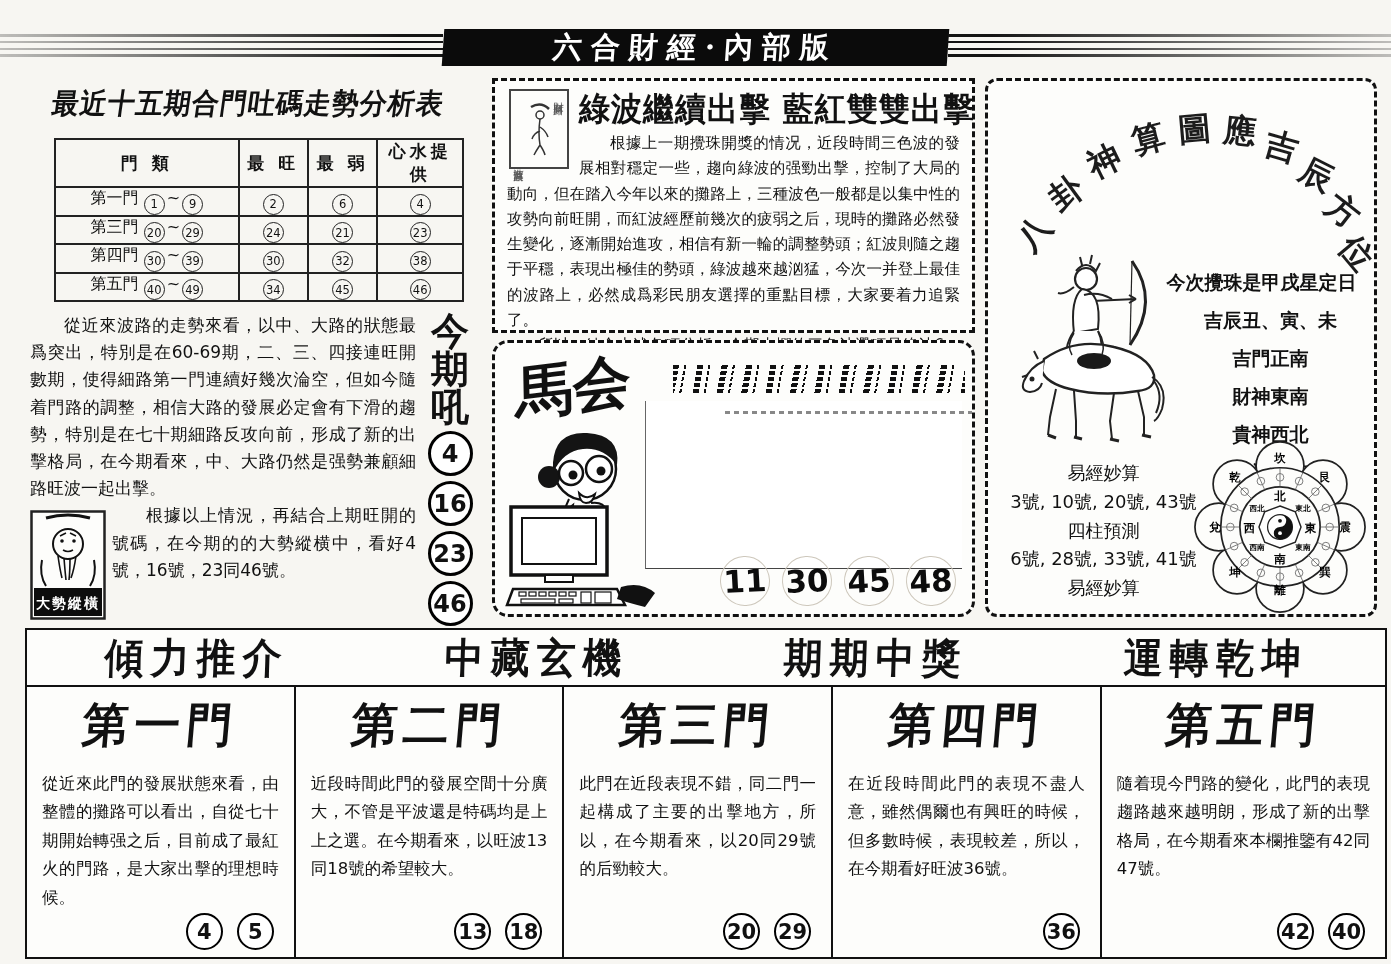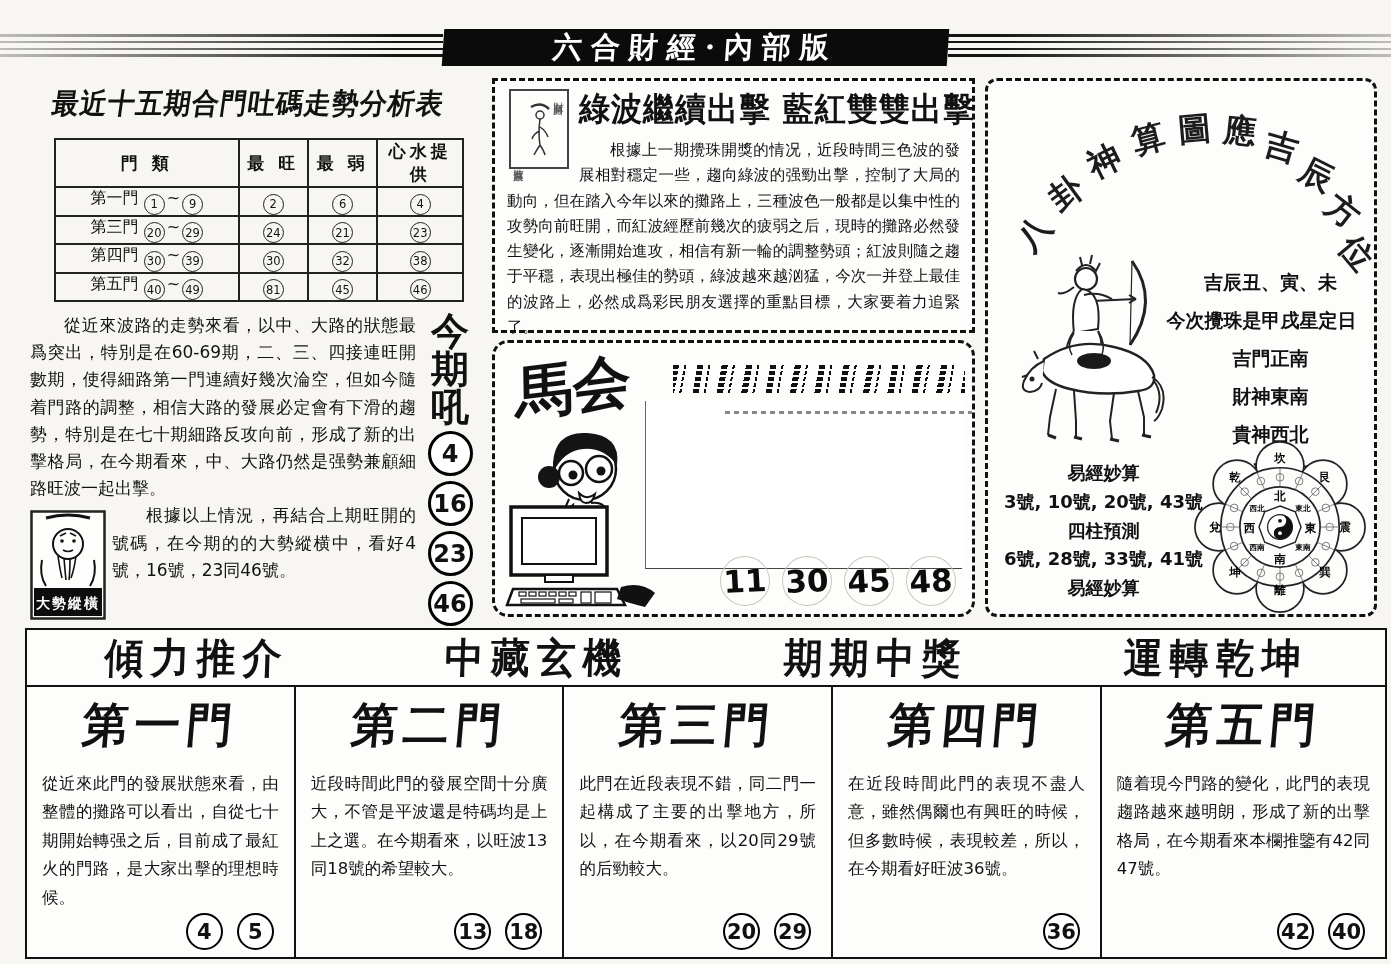--- a/index.html
+++ b/index.html
@@ -39,21 +39,21 @@
   .c44 { display:flex; width:45px; height:45px; border:3.5px solid #000; border-radius:50%;
     align-items:center; justify-content:center; font-size:24px; font-weight:bold; margin-top:5px; background:#fff; }
 
   
   #wave-box { position:absolute; left:492px; top:78px; width:483px; height:255px; border:3px dashed #111; background:#fdfdfb; padding:6px 12px 4px; }
   #seal { float:left; width:60px; height:80px; border:2px solid #444; position:relative; margin:2px 10px 2px 2px; background:#fdfdfb; }
   .seal-col { position:absolute; writing-mode:vertical-rl; font-size:10.5px; color:#555; letter-spacing:1px; }
   .seal-col.r { right:1px; top:3px; }
   .seal-col.l { left:1px; bottom:3px; }
   .wave-title { text-align:center; font-size:31px; font-weight:900; letter-spacing:1px; transform:scaleY(1.05); margin-top:2px; white-space:nowrap; }
-  .wave-body { margin-top:7px; font-size:15.5px; line-height:1.63; text-align:justify; }
+  .wave-body { font-size:15.5px; line-height:1.63; text-align:justify; }
   .wave-body p { text-indent:2em; }
 
   #mascot-box { position:absolute; left:492px; top:340px; width:483px; height:277px; border:3px dashed #111; border-radius:16px; background:#fdfdfb; overflow:hidden; }
   .callig { position:absolute; left:20px; top:6px; font-size:58px; font-weight:900;
     font-family:"DejaVu Serif","Liberation Serif",serif; transform:rotate(-7deg) skewX(-6deg); letter-spacing:0px; }
   .noise-band { position:absolute; left:178px; top:22px; width:292px; height:30px;
     background:repeating-linear-gradient(100deg,#111 0 6px,transparent 6px 11px,#111 11px 13px,transparent 13px 24px);
     -webkit-mask-image:repeating-linear-gradient(to bottom,#000 0 4px,transparent 4px 6px);
     mask-image:repeating-linear-gradient(to bottom,#000 0 4px,transparent 4px 6px); }
   .white-panel { position:absolute; left:150px; top:58px; right:10px; height:168px; background:#fff;
@@ -62,21 +62,21 @@
     background:repeating-linear-gradient(to right,#888 0 5px,transparent 5px 9px); }
   .lucky-row { position:absolute; right:16px; bottom:8px; display:flex; gap:12px; }
   .lucky { width:50px; height:50px; border:1.5px solid #cdc7bb; border-radius:50%; display:flex; align-items:center; justify-content:center;
     font-size:31px; font-weight:bold; transform:rotate(-3deg); color:#0c0c0c; }
   #cartoon { position:absolute; left:8px; top:68px; }
 
   
   #bagua-box { position:absolute; left:985px; top:78px; width:392px; height:539px; border:3px dashed #111; border-radius:12px; background:#fdfdfb; }
   .arc-char { position:absolute; font-size:33px; font-weight:bold; font-family:"DejaVu Serif","Liberation Serif",serif; color:#1c1c1c; }
   .fortune { position:absolute; left:180px; top:182px; width:205px; text-align:center; font-size:19px; font-weight:bold; line-height:2.0; }
-  .oracle { position:absolute; left:8px; top:378px; width:215px; text-align:center; font-size:18px; font-weight:bold; line-height:1.6; }
+  .oracle { position:absolute; left:8px; top:378px; width:215px; text-align:center; font-size:18px; font-weight:normal; line-height:1.6; }
   #horse { position:absolute; left:16px; top:158px; }
   #compass { position:absolute; right:8px; top:360px; }
 
   
   #bottom { position:absolute; left:25px; top:628px; width:1362px; height:331px; border:2.5px solid #111; background:#fdfdfb; }
   .banner { height:57px; border-bottom:2.5px solid #111; display:grid; grid-template-columns:1fr 1fr 1fr 1fr; align-items:center; }
   .banner-item { text-align:center; font-size:39px; font-weight:900; letter-spacing:7px; transform:scaleY(1.05) skewX(-2deg);
     font-family:"DejaVu Serif","Liberation Serif",serif; white-space:nowrap; }
   .cols { display:flex; height:271px; }
   .bcol { flex:1; border-right:2.5px solid #111; position:relative; padding:4px 15px; }
@@ -128,21 +128,21 @@
     <tr>
       <td class="cat-cell"><span>第四門</span>
         <span class="c20">30</span><span class="tilde">~</span><span class="c20">39</span></td>
       <td><span class="c20">30</span></td>
       <td><span class="c20">32</span></td>
       <td><span class="c20">38</span></td>
     </tr>
     <tr>
       <td class="cat-cell"><span>第五門</span>
         <span class="c20">40</span><span class="tilde">~</span><span class="c20">49</span></td>
-      <td><span class="c20">81</span></td>
+      <td><span class="c20">34</span></td>
       <td><span class="c20">45</span></td>
       <td><span class="c20">46</span></td>
     </tr>
   </tbody>
     </table>
 
   <div class="article-wrap">
     <div class="article-text">
       <p>從近來波路的走勢來看，以中、大路的狀態最爲突出，特別是在60-69期，二、三、四接連旺開數期，使得細路第一門連續好幾次淪空，但如今隨着門路的調整，相信大路的發展必定會有下滑的趨勢，特別是在七十期細路反攻向前，形成了新的出擊格局，在今期看來，中、大路仍然是强勢兼顧細路旺波一起出擊。</p>
       <p class="p2">根據以上情況，再結合上期旺開的號碼，在今期的的大勢縱横中，看好4號，16號，23同46號。</p>
@@ -269,22 +269,22 @@
         <path d="M44,196 l8,3 M70,198 l8,2 M106,200 l9,2 M138,196 l9,2" stroke-width="3"></path>
         <path d="M148,138 Q164,148 158,170 Q154,180 150,182"></path>
         <path d="M150,142 Q160,156 152,174"></path>
       </g>
       <ellipse cx="90" cy="122" rx="17" ry="8" fill="#1a1a1a"></ellipse>
       <path d="M70,94 q-8,12 -2,22 M94,92 q8,12 4,24" stroke="#222" stroke-width="1.5" fill="none"></path>
     </svg>
   </div>
 
   <div class="fortune">
+    <div style="margin-left:-18px;white-space:nowrap">今次攪珠是甲戌星定日</div>
     <div>吉辰丑、寅、未</div>
-    <div style="margin-left:-18px;white-space:nowrap">今次攪珠是甲戌星定日</div>
     <div>吉門正南</div>
     <div>財神東南</div>
     <div>貴神西北</div>
     <div>喜神東南</div>
   </div>
 
   <div class="oracle">
     <div>易經妙算</div>
     <div>3號, 10號, 20號, 43號</div>
     <div>四柱預測</div>

